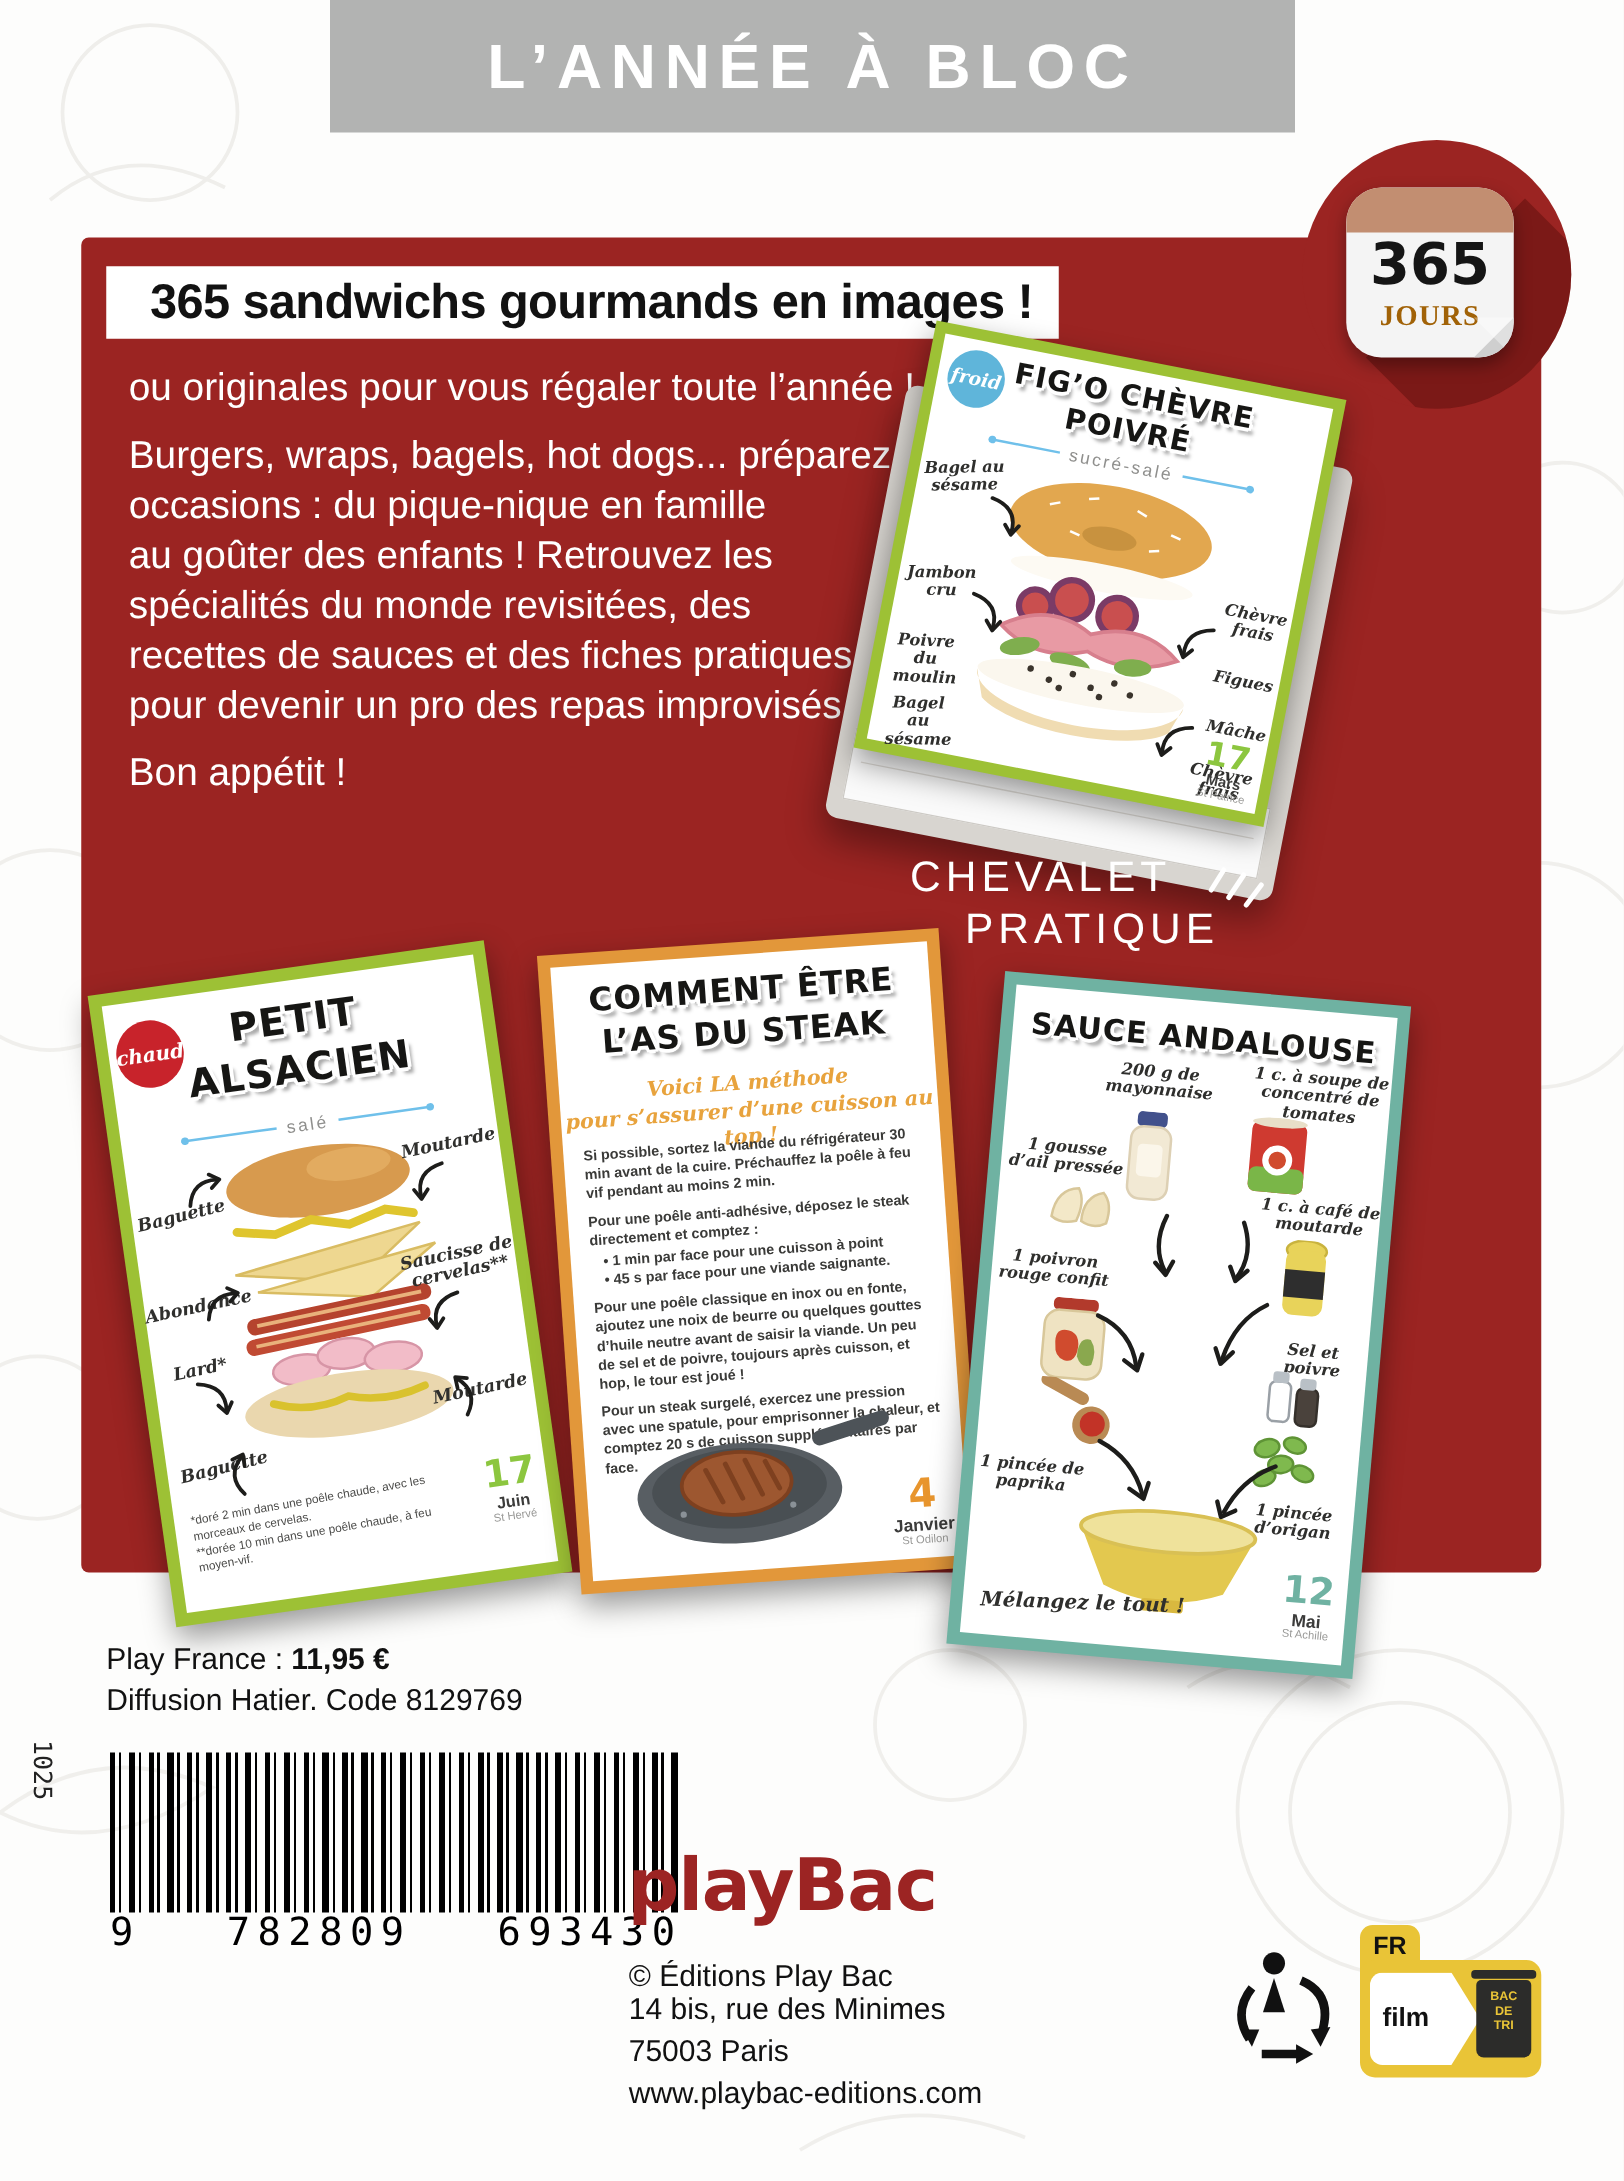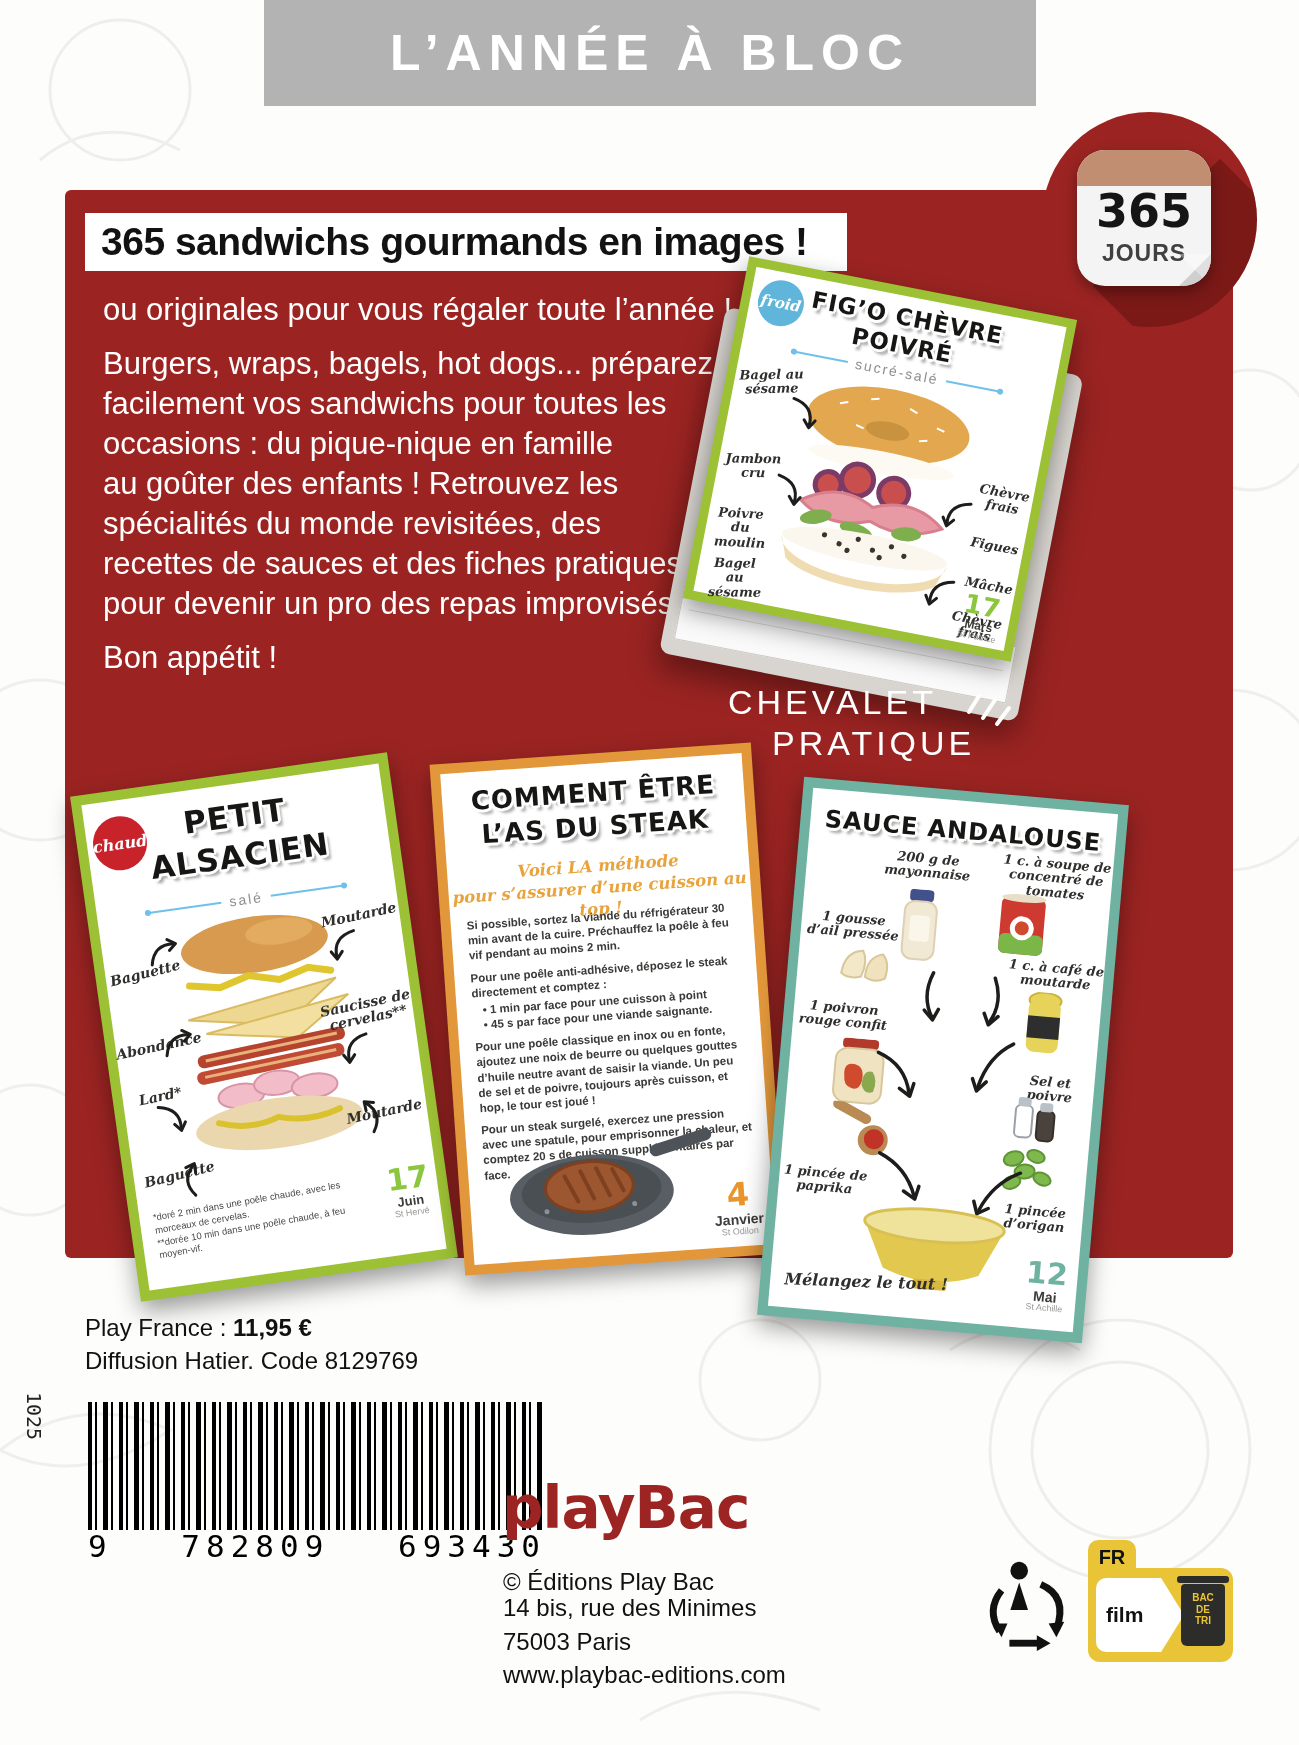--- a/index.html
+++ b/index.html
@@ -5,31 +5,31 @@
   html,body{margin:0;padding:0;background:#ffffff;}
   #page{position:relative;width:1299px;height:1745px;margin:0 auto;background:#fdfdfc;overflow:hidden;
         font-family:"Liberation Sans",sans-serif;}
   .abs{position:absolute;}
   
   .banner{left:264px;top:0;width:772px;height:106px;background:#b2b3b2;display:flex;align-items:center;justify-content:center;}
   .banner span{color:#fff;font-size:50px;font-weight:700;letter-spacing:7px;}
   
   .panel{left:65px;top:190px;width:1168px;height:1068px;background:#9b2422;border-radius:6px;}
   .headline-box{left:20px;top:23px;width:762px;height:58px;background:#fff;display:flex;align-items:center;}
-  .headline-box span{color:#121212;font-weight:700;font-size:39px;padding-left:16px;letter-spacing:-0.5px;}
+  .headline-box span{color:#121212;font-weight:700;font-size:39px;padding-left:16px;letter-spacing:-0.5px;margin-left:19px;}
   .copy{left:38px;top:100px;width:660px;color:#fff;font-size:31px;line-height:40px;font-weight:400;}
   .copy .gap{height:14px;}
   .closing{font-size:31px;}
   
   .c365{left:1042px;top:112px;width:215px;height:215px;border-radius:50%;background:#9b2422;overflow:hidden;}
   .c365 .wedge{position:absolute;left:88px;top:84px;width:180px;height:180px;background:rgba(70,8,6,.38);transform:rotate(45deg);}
   .calicon{left:1077px;top:150px;width:134px;height:136px;background:#f4f4f4;border-radius:28px;box-shadow:0 6px 14px rgba(0,0,0,.35);overflow:hidden;}
   .calicon .hd{position:absolute;left:0;top:0;width:100%;height:36px;background:#c28e71;}
   .calicon .n1{position:absolute;left:0;top:34px;width:100%;text-align:center;font-size:46px;font-weight:800;color:#151515;font-family:"DejaVu Sans",sans-serif;}
-  .calicon .n2{position:absolute;left:0;top:90px;width:100%;text-align:center;font-size:23px;font-weight:800;letter-spacing:1px;color:#404040;font-family:Liberation Sans, sans-serif;}
+  .calicon .n2{position:absolute;left:0;top:90px;width:100%;text-align:center;font-size:23px;font-weight:800;letter-spacing:1px;color:#a16207;font-family:Liberation Serif, serif;}
   .calicon .fold{position:absolute;right:0;bottom:0;width:0;height:0;border-bottom:32px solid #cfcfcf;border-left:32px solid transparent;}
   .calicon .fold2{position:absolute;right:0;bottom:0;width:0;height:0;border-top:32px solid #fff;border-right:0;border-left:32px solid transparent;opacity:.35;}
   
   .bubble{font-family:"DejaVu Sans",sans-serif;font-weight:800;color:#161614;letter-spacing:1px;
     text-shadow:-2px -2px 0 #fff,2px -2px 0 #fff,-2px 2px 0 #fff,2px 2px 0 #fff,0 3px 0 #fff,0 -3px 0 #fff,3px 0 0 #fff,-3px 0 0 #fff,4px 5px 3px rgba(0,0,0,.35);}
   .script{font-family:"DejaVu Serif",serif;font-style:italic;font-weight:700;color:#2f2f2d;}
   .subrow{display:flex;align-items:center;justify-content:center;gap:8px;}
   .subrow .ln{height:2px;background:#6fc0ea;flex:1;position:relative;}
   .subrow .ln::before{content:"";position:absolute;width:6px;height:6px;border-radius:50%;background:#6fc0ea;top:-2px;}
   .subrow .ln.l::before{left:0;} .subrow .ln.r::before{right:0;}
@@ -110,21 +110,20 @@
   <div class="abs panel">
 
     <div class="abs headline-box">
       <span>365 sandwichs gourmands en images !</span>
     </div>
 
     <div class="abs copy">
       <div>ou originales pour vous régaler toute l’année !</div>
       <div class="gap"></div>
       <div>Burgers, wraps, bagels, hot dogs... préparez</div>
-      <div>facilement vos sandwichs pour toutes les</div>
       <div>occasions : du pique-nique en famille</div>
       <div>au goûter des enfants ! Retrouvez les</div>
       <div>spécialités du monde revisitées, des</div>
       <div>recettes de sauces et des fiches pratiques</div>
       <div>pour devenir un pro des repas improvisés !</div>
       <div class="gap"></div>
       <div class="closing">Bon appétit !</div>
     </div>
   </div>
 

